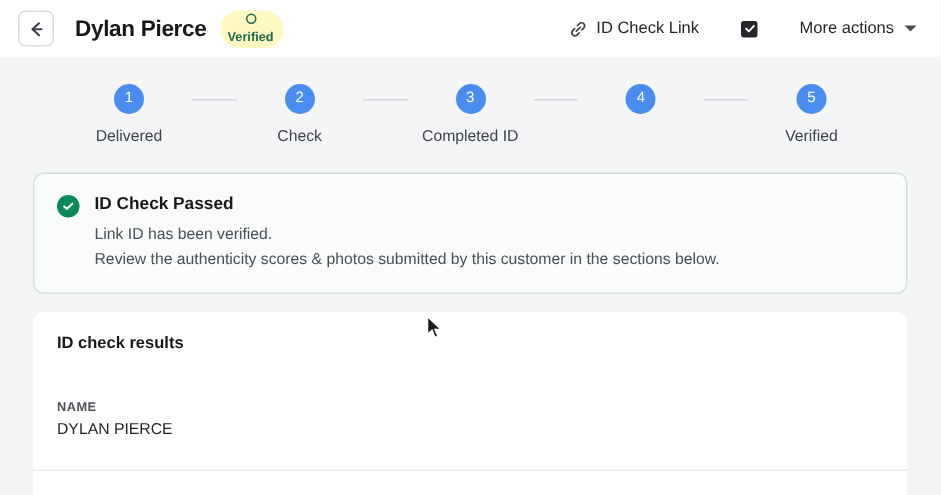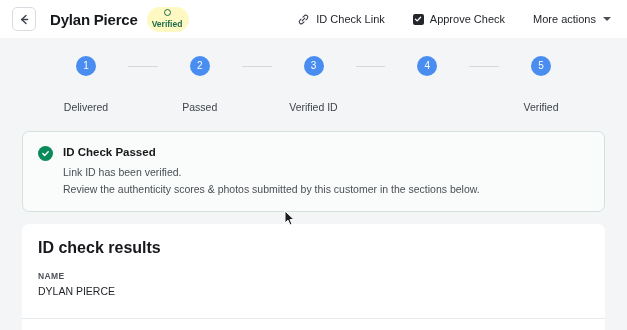--- a/index.html
+++ b/index.html
@@ -131,21 +131,21 @@
     border-radius: 50%;
     background: #4a8df0;
     color: #ffffff;
     font-size: 10px;
     display: flex;
     align-items: center;
     justify-content: center;
     line-height: 1;
   }
   .step-label {
-    margin-top: 25px;
+    margin-top: 9px;
     font-size: 10.5px;
     color: #3f434a;
     white-space: nowrap;
   }
   .step-connector {
     flex: 1 1 auto;
     height: 1.5px;
     background: #d5d8dd;
     margin-top: 9.5px;
   }
@@ -187,38 +187,38 @@
 
   
   .results-card {
     margin: 12px 22px 0 22px;
     background: #ffffff;
     border-radius: 7px 7px 0 0;
     padding: 15px 16px 0 16px;
     min-height: 130px;
   }
   .results-title {
-    font-size: 16px;
+    font-size: 11px;
     font-weight: bold;
     color: #16181c;
   }
   .field-label {
     font-size: 8.5px;
     font-weight: bold;
     letter-spacing: 0.35px;
     color: #4d515a;
     text-transform: uppercase;
   }
   .field-value {
     font-size: 10.5px;
     color: #24262b;
     line-height: 1.45;
     margin-top: 3px;
   }
-  .field-block { margin-top: 14px; }
+  .field-block { margin-top: 31px; }
   .divider {
     height: 1px;
     background: #e7e9ec;
     margin: 18px -16px 0 -16px;
   }
 
   
   .cursor {
     position: absolute;
     left: 284px;
@@ -259,48 +259,47 @@
       </span>
       <span>ID Check Link</span>
     </div>
 
     <div class="header-action">
       <span class="chk-icon">
         <svg width="8" height="8" viewBox="0 0 8 8">
           <path d="M1.4 4.1 L3.2 5.9 L6.6 2.3" fill="none" stroke="#ffffff" stroke-width="1.3" stroke-linecap="round" stroke-linejoin="round"></path>
         </svg>
       </span>
-      <span>Approve Check</span>
     </div>
 
     <div class="header-action">
       <span>More actions</span>
       <span class="caret"></span>
     </div>
 
   </div>
 </div>
 
 <div class="stepper">
 
   <div class="step">
     <div class="step-circle">1</div>
     <div class="step-label">Delivered</div>
   </div>
   <div class="step-connector"></div>
 
   <div class="step">
     <div class="step-circle">2</div>
-    <div class="step-label">Passed</div>
+    <div class="step-label">Check</div>
   </div>
   <div class="step-connector"></div>
 
   <div class="step">
     <div class="step-circle">3</div>
-    <div class="step-label">Verified ID</div>
+    <div class="step-label">Completed ID</div>
   </div>
   <div class="step-connector"></div>
 
   <div class="step">
     <div class="step-circle">4</div>
   </div>
   <div class="step-connector"></div>
 
   <div class="step">
     <div class="step-circle">5</div>

